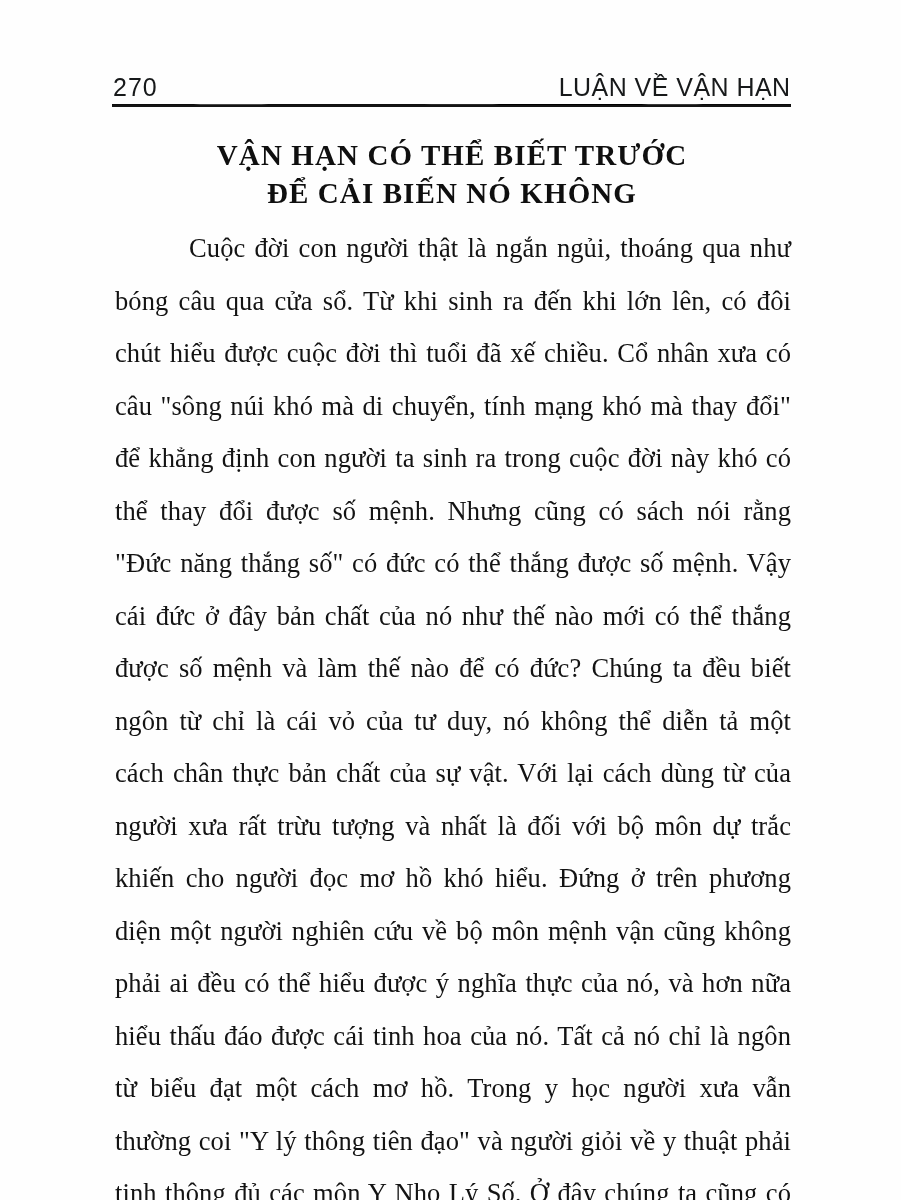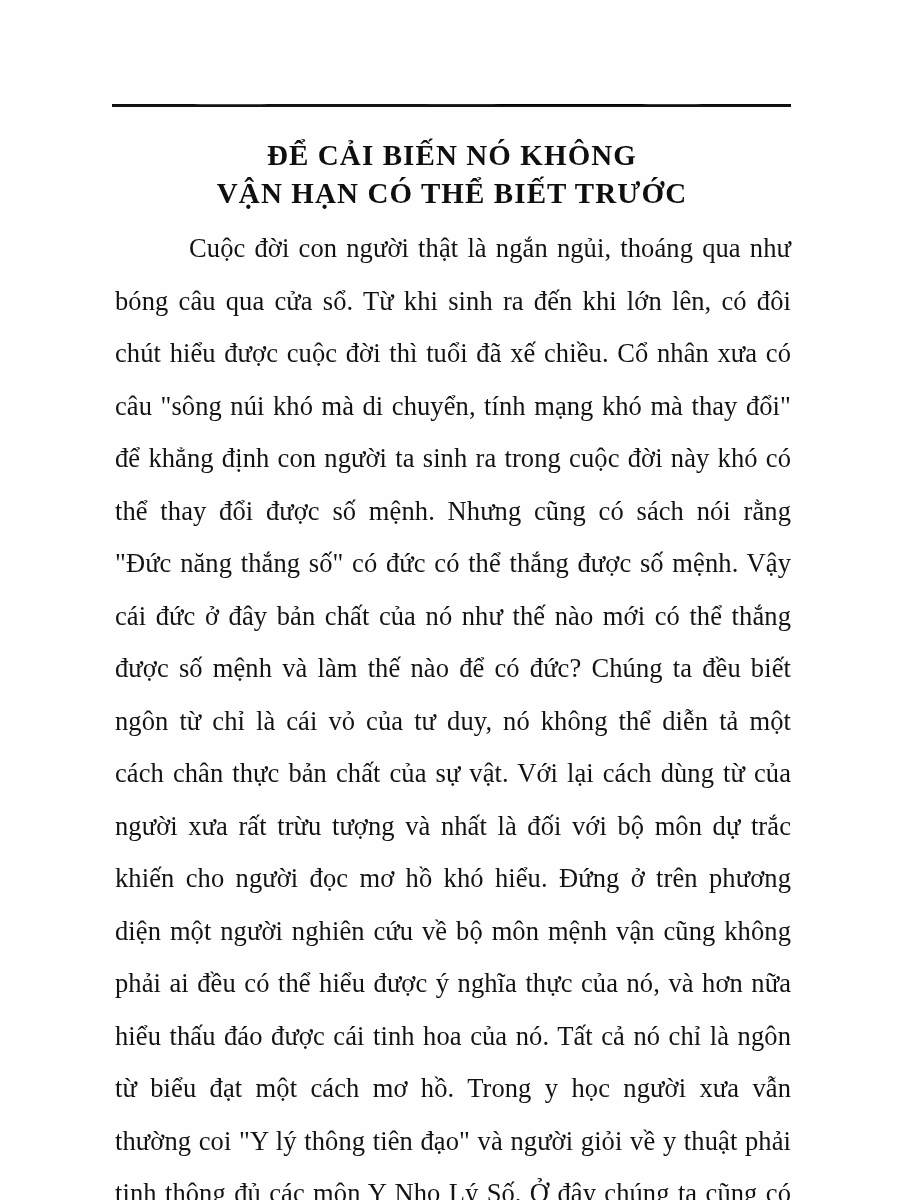--- a/index.html
+++ b/index.html
@@ -120,25 +120,29 @@
     content: "";
     display: inline-block;
     width: 100%;
   }
 </style>
 </head>
 <body>
 
 <div class="page">
 
+  <div class="running-head">
+    <span class="folio">270</span>
+    <span class="head-title">LUẬN VỀ VẬN HẠN</span>
+  </div>
 
   <div class="head-rule"></div>
 
   <div class="chapter-title">
+    <div class="tline">VẬN HẠN CÓ THỂ BIẾT TRƯỚC</div>
     <div class="tline">ĐỂ CẢI BIẾN NÓ KHÔNG</div>
-    <div class="tline">VẬN HẠN CÓ THỂ BIẾT TRƯỚC</div>
   </div>
 
   <div class="body-text">
     <p class="indent">Cuộc đời con người thật là ngắn ngủi, thoáng qua như bóng câu qua cửa sổ. Từ khi sinh ra đến khi lớn lên, có đôi chút hiểu được cuộc đời thì tuổi đã xế chiều. Cổ nhân xưa có câu "sông núi khó mà di chuyển, tính mạng khó mà thay đổi" để khẳng định con người ta sinh ra trong cuộc đời này khó có thể thay đổi được số mệnh. Nhưng cũng có sách nói rằng "Đức năng thắng số" có đức có thể thắng được số mệnh. Vậy cái đức ở đây bản chất của nó như thế nào mới có thể thắng được số mệnh và làm thế nào để có đức? Chúng ta đều biết ngôn từ chỉ là cái vỏ của tư duy, nó không thể diễn tả một cách chân thực bản chất của sự vật. Với lại cách dùng từ của người xưa rất trừu tượng và nhất là đối với bộ môn dự trắc khiến cho người đọc mơ hồ khó hiểu. Đứng ở trên phương diện một người nghiên cứu về bộ môn mệnh vận cũng không phải ai đều có thể hiểu được ý nghĩa thực của nó, và hơn nữa hiểu thấu đáo được cái tinh hoa của nó. Tất cả nó chỉ là ngôn từ biểu đạt một cách mơ hồ. Trong y học người xưa vẫn thường coi "Y lý thông tiên đạo" và người giỏi về y thuật phải tinh thông đủ các môn Y Nho Lý Số. Ở đây chúng ta cũng có thể nói, một người biết xem số mệnh cũng phải hội tụ đủ những phương diện trên. Hơn nữa môn dự trắc so với y học còn có phần trừu tượng hơn, bởi vì nó chỉ thông qua một số các dữ kiện ít ỏi</p>
   </div>
 
 </div>
 
 </body></html>

